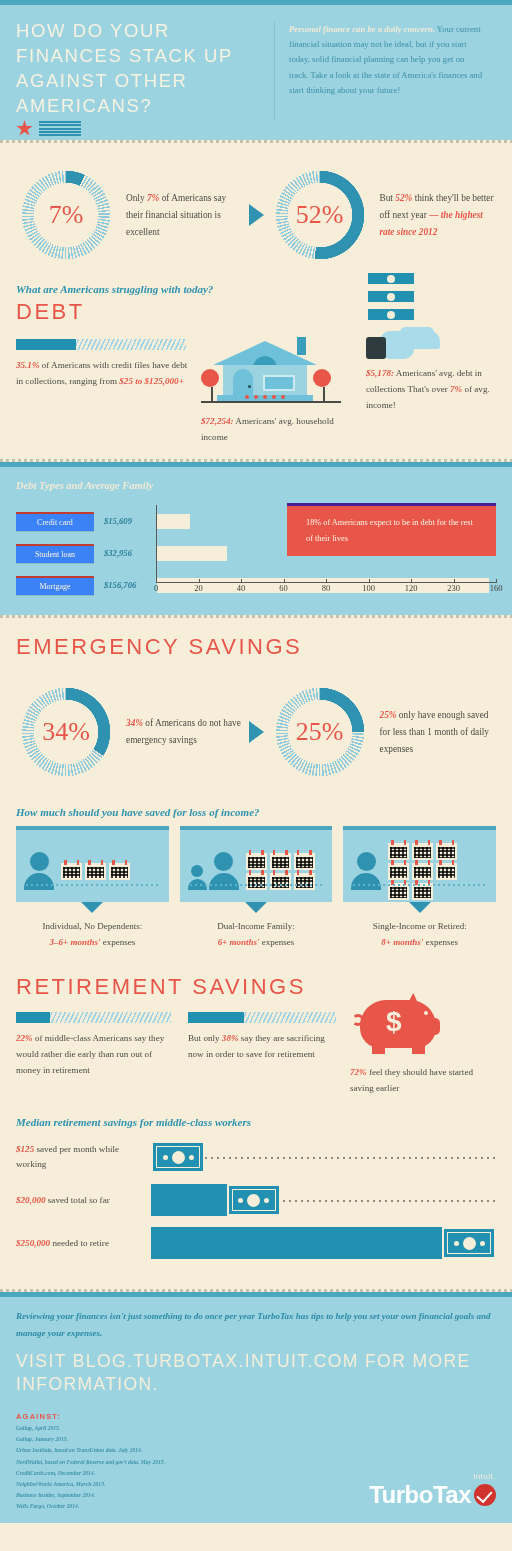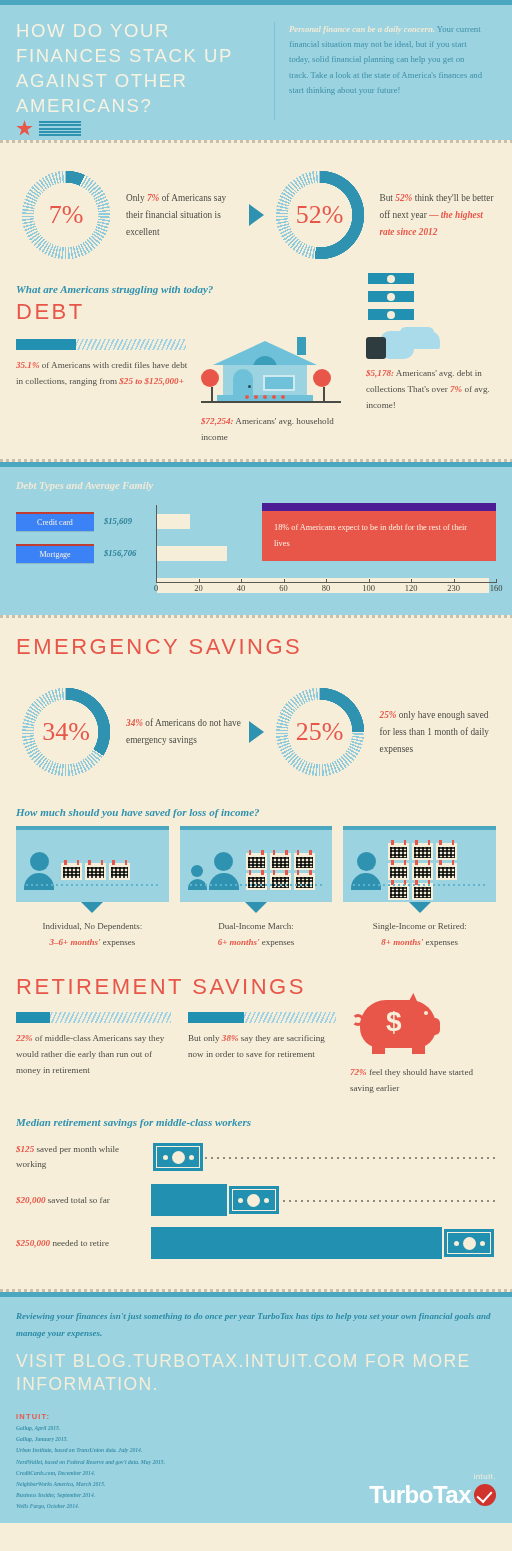--- a/index.html
+++ b/index.html
@@ -72,22 +72,22 @@
   .amt { color:#2b7f99; font-size:8.6px; font-style:italic; font-weight:bold; padding-left:10px;}
   .plot { flex:1; position:relative; }
   .axis-v { position:absolute; left:0; top:0; bottom:18px; width:1px; background:#5a5a52; }
   .axis-h { position:absolute; left:0; right:0; bottom:18px; height:1px; background:#5a5a52; }
   .bars { padding-left:1px; }
   .bar-line { height:32px; display:flex; align-items:center; }
   .bar { height:15px; background:#f6eed8; }
   .ticks { position:absolute; left:0; right:0; bottom:0; height:18px; }
   .tick { position:absolute; top:0; transform:translateX(-50%); color:#3e3e38; font-size:8.5px; }
   .tickmark { position:absolute; bottom:18px; width:1px; height:4px; background:#5a5a52; }
-  .callout { position:absolute; right:0; top:-2px; width:234px; background:#e8564a; border-top:8px solid #4c1d95;
-             color:#fbf4e3; font-size:8.3px; line-height:16px; padding:9px 12px; }
+  .callout { position:absolute; right:0; top:-2px; width:209px; background:#e8564a; border-top:3px solid #4c1d95;
+             color:#fbf4e3; font-size:8.3px; line-height:16px; padding:9px 19px; }
 
   
   .cards { display:flex; gap:11px; margin-top:8px; }
   .card { flex:1; }
   .cardbox { background:#9bd3e0; border-top:4px solid #4ba6bf; height:76px; position:relative; padding:10px 8px 0 8px;
              display:flex; align-items:center; gap:7px; }
   .person { display:flex; align-items:flex-end; gap:2px; }
   .phead { width:19px;height:19px;border-radius:50%;background:#2e92b0; margin:0 auto; }
   .pbody { width:30px;height:17px;background:#2e92b0;border-radius:15px 15px 0 0; margin-top:2px;}
   .pfig { display:flex; flex-direction:column; align-items:center; }
@@ -292,20 +292,24 @@
 
   <div class="panel">
     <div class="panel-title">Debt Types and Average Family</div>
     <div class="chartgrid">
       <div class="legend-col" id="legend-col">
           <div class="legend-row">
             <div class="pill">Credit card</div>
             <div class="amt">$15,609</div>
           </div>
           <div class="legend-row">
+            <div class="pill">Student loan</div>
+            <div class="amt">$32,956</div>
+          </div>
+          <div class="legend-row">
             <div class="pill">Mortgage</div>
             <div class="amt">$156,706</div>
           </div>
         </div>
       <div class="plot">
         <div class="axis-v"></div>
         <div class="axis-h"></div>
         <div class="bars" id="bars">
             <div class="bar-line">
               <div class="bar" style="width: 9.75563%;"></div>
@@ -423,21 +427,21 @@
                 <div class="calgrid"></div>
               </div>
               <div class="cal">
                 <div class="calgrid"></div>
               </div>
             </div>
             <div class="dashline"></div>
             <div class="arrow-d"></div>
           </div>
           <div class="card-cap">
-            <div>Dual-Income March:</div>
+            <div>Dual-Income Family:</div>
             <div><b>6+ months'</b><span> expenses</span></div>
           </div>
         </div>
         <div class="card">
           <div class="cardbox">
             <div class="person">
               <div class="pfig">
                 <div class="phead"></div>
                 <div class="pbody"></div>
               </div>
@@ -552,21 +556,21 @@
           </div>
         </div>
       </div>
     <div style="height:20px"></div>
   </div>
   <div class="dots"></div>
 
   <div class="footer">
     <div class="f-lead">Reviewing your finances isn't just something to do once per year TurboTax has tips to help you set your own financial goals and manage your expenses.</div>
     <div class="f-cta">VISIT BLOG.TURBOTAX.INTUIT.COM FOR MORE INFORMATION.</div>
-    <div class="src-h">INTUIT:</div>
+    <div class="src-h">AGAINST:</div>
     <div id="sources">
         <div class="src-l">Gallup, April 2015.</div>
         <div class="src-l">Gallup, January 2015.</div>
         <div class="src-l">Urban Institute, based on TransUnion data. July 2014.</div>
         <div class="src-l">NerdWallet, based on Federal Reserve and gov't data. May 2015.</div>
         <div class="src-l">CreditCards.com, December 2014.</div>
         <div class="src-l">NeighborWorks America, March 2015.</div>
         <div class="src-l">Business Insider, September 2014.</div>
         <div class="src-l">Wells Fargo, October 2014.</div>
       </div>

